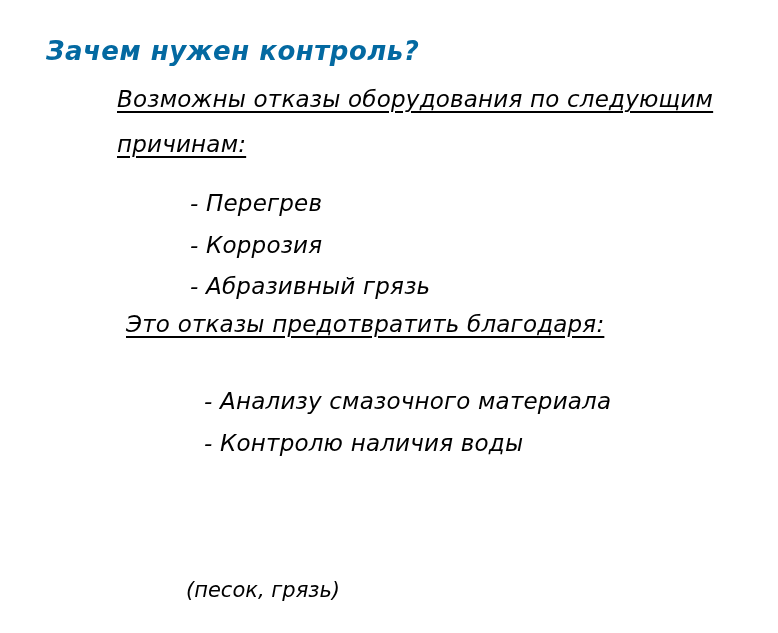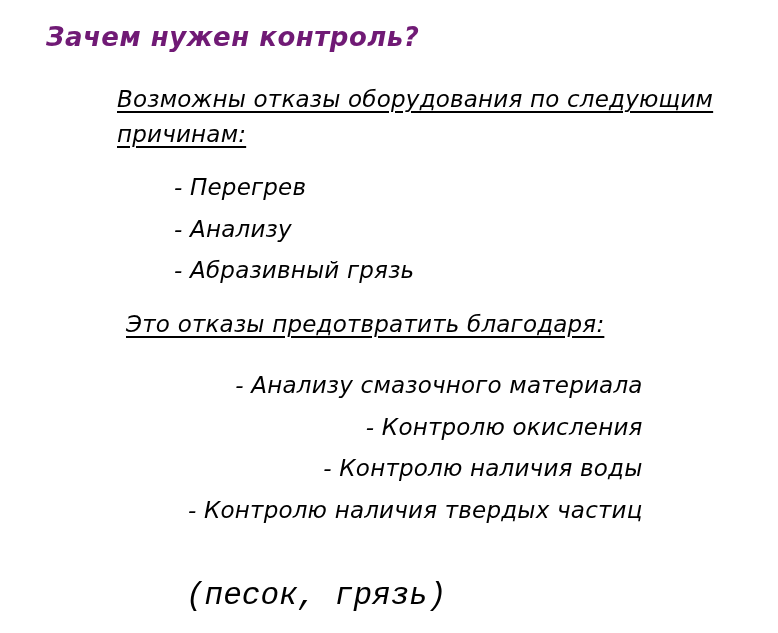--- a/index.html
+++ b/index.html
@@ -11,88 +11,85 @@
       width: 778px;
       height: 633px;
       position: relative;
       overflow: hidden;
       font-family: "DejaVu Sans", sans-serif;
       color: #000000;
     }
     .slide-title {
       position: absolute;
       left: 46px;
-      top: 22px;
+      top: 36px;
       font-family: "DejaVu Sans", sans-serif;
       font-style: italic;
       font-weight: bold;
       font-size: 26px;
       letter-spacing: 0.5px;
-      color: #701a75;
+      color: #0369a1;
       white-space: nowrap;
     }
     .heading {
       position: absolute;
       font-style: italic;
       font-size: 23px;
       text-decoration: underline;
       text-decoration-thickness: 2px;
       text-underline-offset: 4px;
       white-space: nowrap;
       letter-spacing: 0.2px;
     }
     .heading-1a { left: 117px; top: 86px; }
-    .heading-1b { left: 117px; top: 121px; }
+    .heading-1b { left: 117px; top: 131px; }
     .heading-2 { left: 126px; top: 311px; }
 
     .list {
       position: absolute;
-      margin: 0;
+      margin: 16px;
       padding: 0;
       list-style: none;
       font-style: italic;
       font-size: 23px;
     }
     .list li {
       height: 41.5px;
       line-height: 30px;
       white-space: nowrap;
       letter-spacing: 0.2px;
     }
     .list-causes { left: 174px; top: 172px; }
     .list-prevent { left: 188px; top: 370px; }
-    .list-prevent li { height: 41.7px; text-align: right; }
+    .list-prevent li { height: 41.7px; }
     .note {
       position: absolute;
       left: 186px;
       top: 578px;
       font-style: italic;
-      font-size: 31px;
+      font-size: 21px;
       white-space: nowrap;
-      font-family: Liberation Mono, monospace;
     }
   </style>
 </head>
 <body>
 
 <div>
   <div class="slide-title">Зачем нужен контроль?</div>
 
   <div class="heading heading-1a">Возможны отказы оборудования по следующим</div>
   <div class="heading heading-1b">причинам:</div>
 
   <ul class="list list-causes">
     <li>- Перегрев</li>
-    <li>- Анализу</li>
+    <li>- Коррозия</li>
     <li>- Абразивный грязь</li>
   </ul>
 
   <div class="heading heading-2">Это отказы предотвратить благодаря:</div>
 
   <ul class="list list-prevent">
     <li>- Анализу смазочного материала</li>
-    <li>- Контролю окисления</li>
     <li>- Контролю наличия воды</li>
-    <li>- Контролю наличия твердых частиц</li>
   </ul>
 
   <div class="note">(песок, грязь)</div>
 </div>
 
 </body></html>

